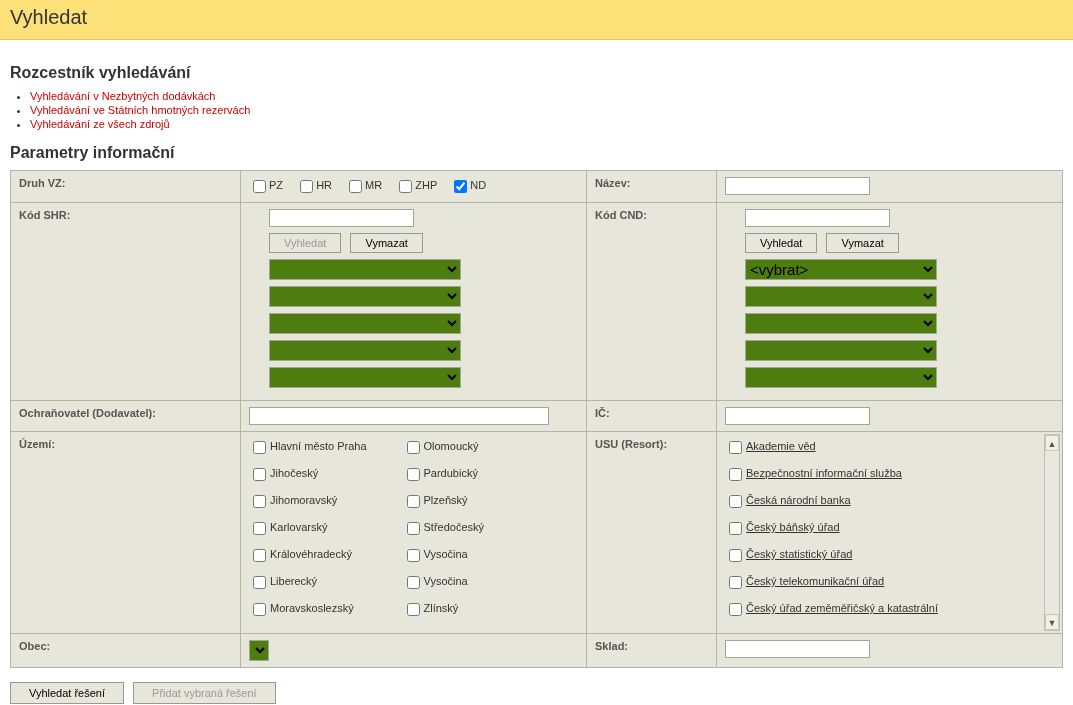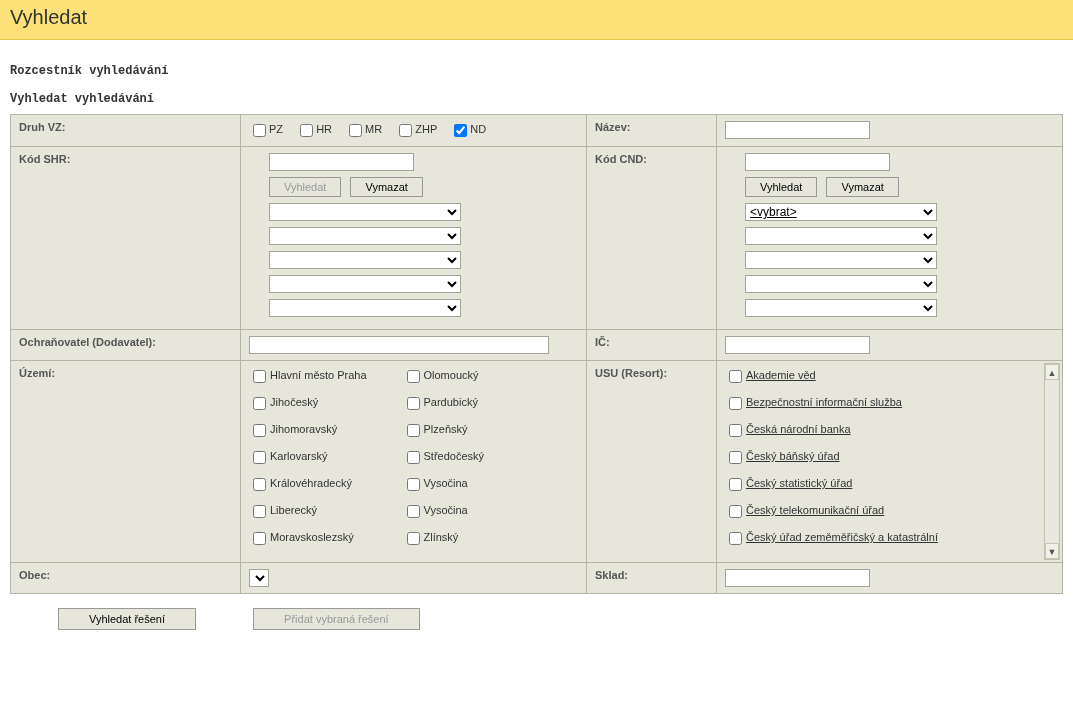--- a/index.html
+++ b/index.html
@@ -18,24 +18,23 @@
   .header-bar h1 {
     margin: 0;
     font-size: 20px;
     font-weight: normal;
     color: #333;
   }
   .content {
     padding: 10px;
   }
   h3.section-title {
-    font-size: 12px;
+    font-size: 16px;
     margin: 14px 0 8px 0;
     font-weight: bold;
-    font-family: Liberation Mono, monospace;
   }
   ul.links { margin: 4px 0 12px 20px; padding: 0; }
   ul.links li { margin: 2px 0; list-style: disc; color:#333; }
   ul.links a { color: #c00; text-decoration: none; }
 
   table.form {
     width: 100%;
     border-collapse: collapse;
     table-layout: fixed;
   }
@@ -79,24 +78,23 @@
     border: 1px solid #999;
     cursor: pointer;
     margin-right: 6px;
   }
   .btn[disabled] { color: #999; }
 
   .search-block .row { margin-bottom: 6px; padding-left: 20px; }
   select.sel {
     width: 192px;
     font-family: inherit;
-    font-size: 12px;
+    font-size: 15px;
     border: 1px solid #a5a597;
-    background: #ffffff;
-    text-decoration: underline;
+    background: #4d7c0f;
   }
 
   .chk-grid {
     display: flex;
     gap: 10px;
   }
   .chk-col { flex: 1; }
   .chk-item { margin-bottom: 8px; white-space: nowrap; }
   .chk-item input { vertical-align: middle; margin-right: 4px; }
 
@@ -120,35 +118,40 @@
     font-size: 9px;
     line-height: 16px;
     color: #555;
     background: #f0f0e8;
     border: 1px solid #c8c8b8;
   }
   .scroll-cell .fake-scroll .arrow.up { top: 0; }
   .scroll-cell .fake-scroll .arrow.dn { bottom: 0; }
 
   .bottom-btns { margin-top: 14px; }
-  .bottom-btns .btn { padding: 4px 30px; margin-left: 48px; }
+  .bottom-btns .btn { padding: 4px 18px; }
 
 </style>
 </head>
 <body>
 
 <div class="header-bar">
   <h1>Vyhledat</h1>
 </div>
 
 <div class="content">
 
   <h3 class="section-title">Rozcestník vyhledávání</h3>
-
-  <h3 class="section-title">Vyhledat vyhledávání</h3>
+  <ul class="links">
+    <li><a href="#">Vyhledávání v Nezbytných dodávkách</a></li>
+    <li><a href="#">Vyhledávání ve Státních hmotných rezervách</a></li>
+    <li><a href="#">Vyhledávání ze všech zdrojů</a></li>
+  </ul>
+
+  <h3 class="section-title">Parametry informační</h3>
 
   <table class="form">
     <colgroup>
       <col style="width:230px">
       <col>
       <col style="width:130px">
       <col>
     </colgroup>
     <tbody>
 

